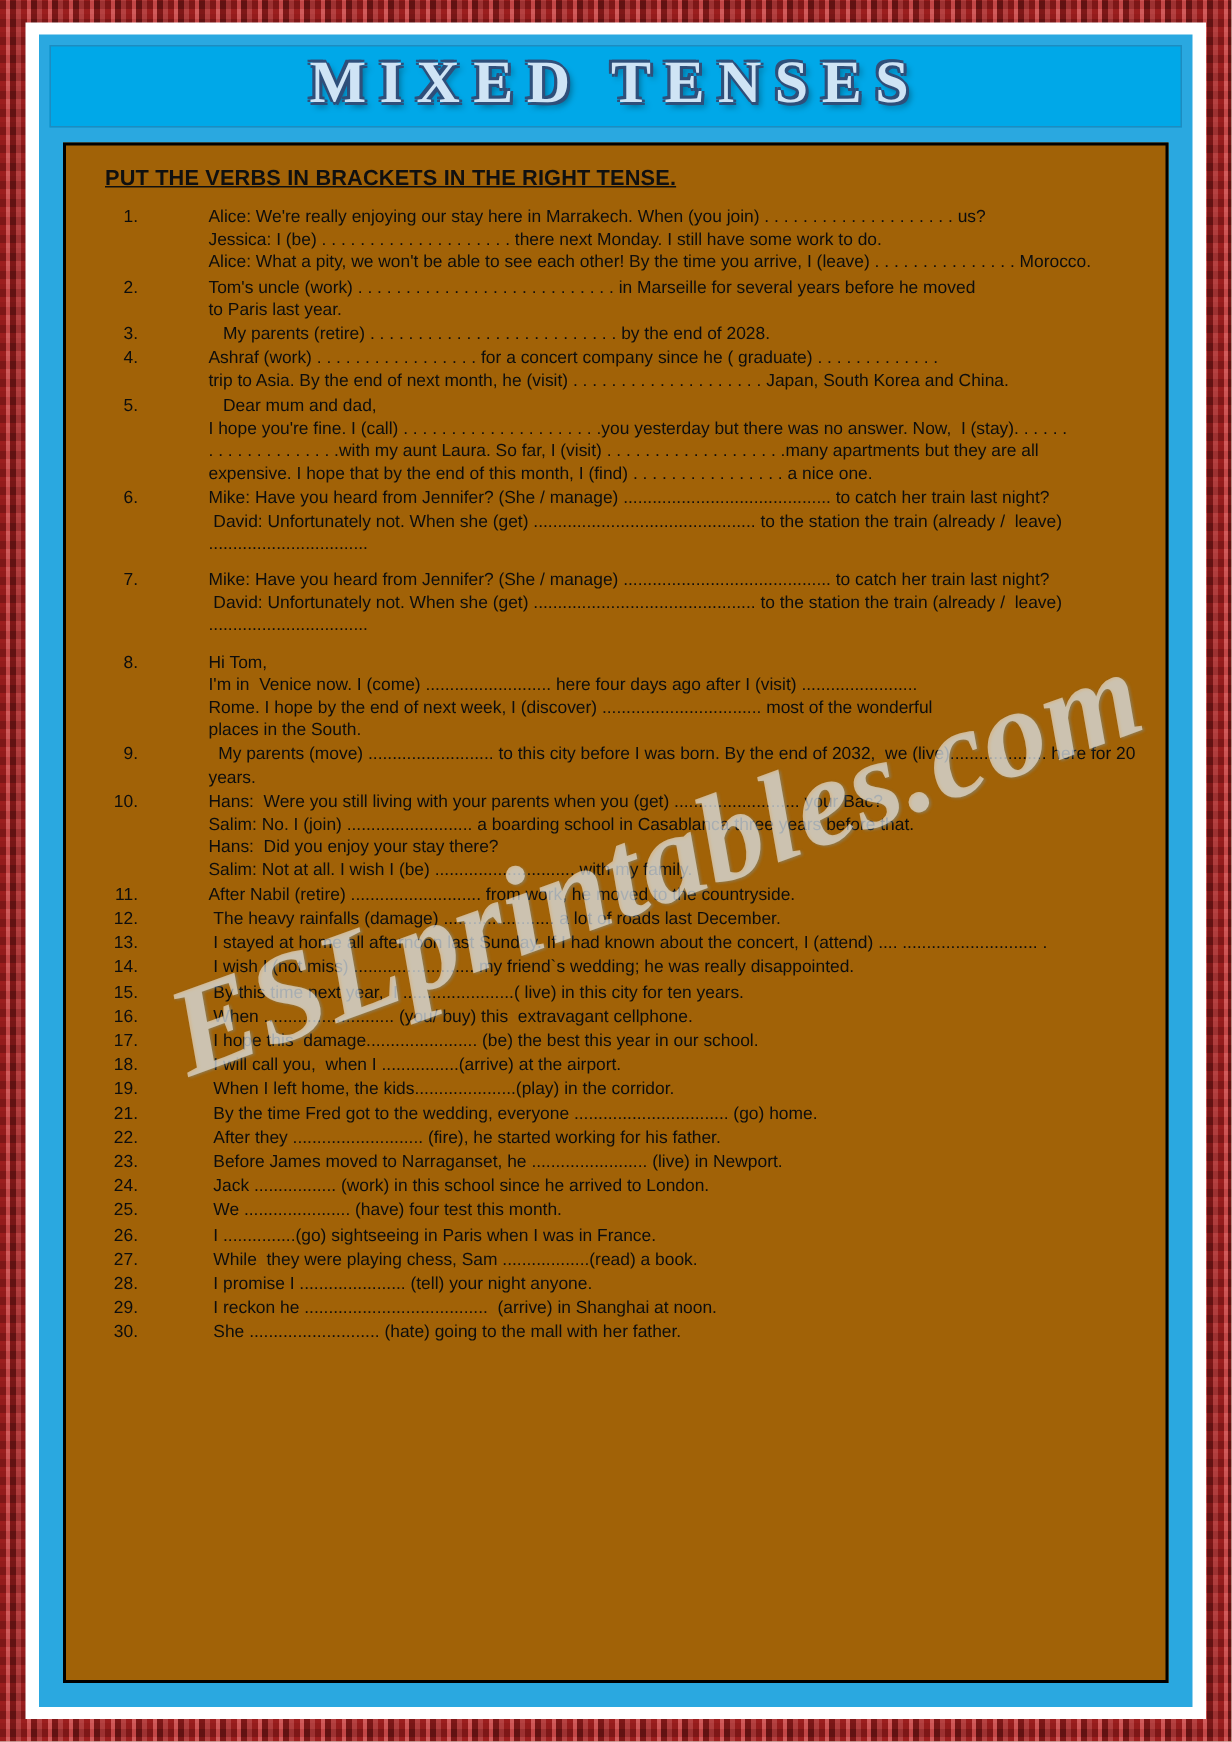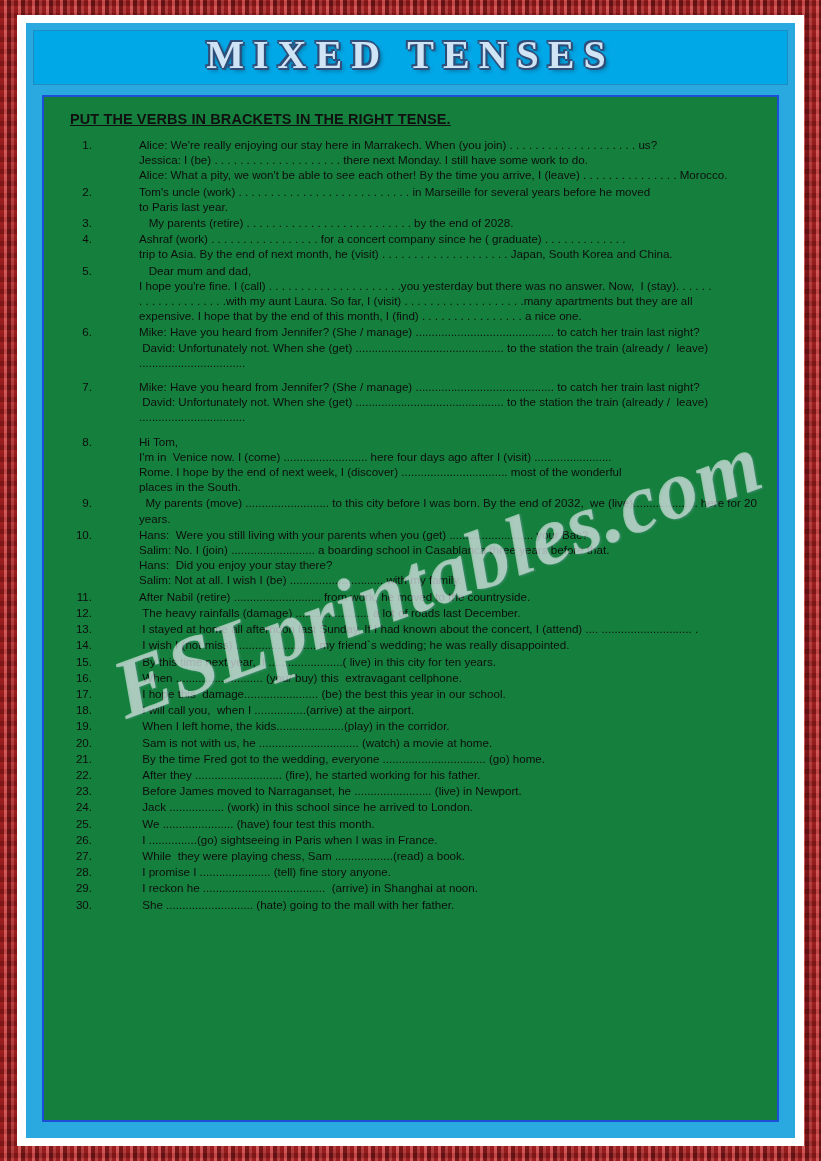--- a/index.html
+++ b/index.html
@@ -83,22 +83,22 @@
     white-space: nowrap;
   }
 
   
   .sheet {
     position: absolute;
     left: 16px;
     top: 72px;
     right: 16px;
     bottom: 16px;
-    background: #15803d;
-    border: 2px solid #1d4ed8;
+    background: #a16207;
+    border: 2px solid #000000;
     overflow: hidden;
   }
   .sheet-inner {
     position: absolute;
     inset: 0;
     padding: 12px 18px 10px 22px;
   }
 
   .instruction {
     font-family: "Liberation Sans", sans-serif;
@@ -261,24 +261,20 @@
               </li>
               <li>
                 <span class="num">18.</span>
                 <span class="ln"> I will call you,  when I ................(arrive) at the airport.</span>
               </li>
               <li>
                 <span class="num">19.</span>
                 <span class="ln"> When I left home, the kids.....................(play) in the corridor.</span>
               </li>
               <li>
-                <span class="num">20.</span>
-                <span class="ln"> Sam is not with us, he ............................... (watch) a movie at home.</span>
-              </li>
-              <li>
                 <span class="num">21.</span>
                 <span class="ln"> By the time Fred got to the wedding, everyone ................................ (go) home.</span>
               </li>
               <li>
                 <span class="num">22.</span>
                 <span class="ln"> After they ........................... (fire), he started working for his father.</span>
               </li>
               <li>
                 <span class="num">23.</span>
                 <span class="ln"> Before James moved to Narraganset, he ........................ (live) in Newport.</span>
@@ -294,21 +290,21 @@
               <li>
                 <span class="num">26.</span>
                 <span class="ln"> I ...............(go) sightseeing in Paris when I was in France.</span>
               </li>
               <li>
                 <span class="num">27.</span>
                 <span class="ln"> While  they were playing chess, Sam ..................(read) a book.</span>
               </li>
               <li>
                 <span class="num">28.</span>
-                <span class="ln"> I promise I ...................... (tell) fine story anyone.</span>
+                <span class="ln"> I promise I ...................... (tell) your night anyone.</span>
               </li>
               <li>
                 <span class="num">29.</span>
                 <span class="ln"> I reckon he ......................................  (arrive) in Shanghai at noon.</span>
               </li>
               <li>
                 <span class="num">30.</span>
                 <span class="ln"> She ........................... (hate) going to the mall with her father.</span>
               </li>
             </ol>

